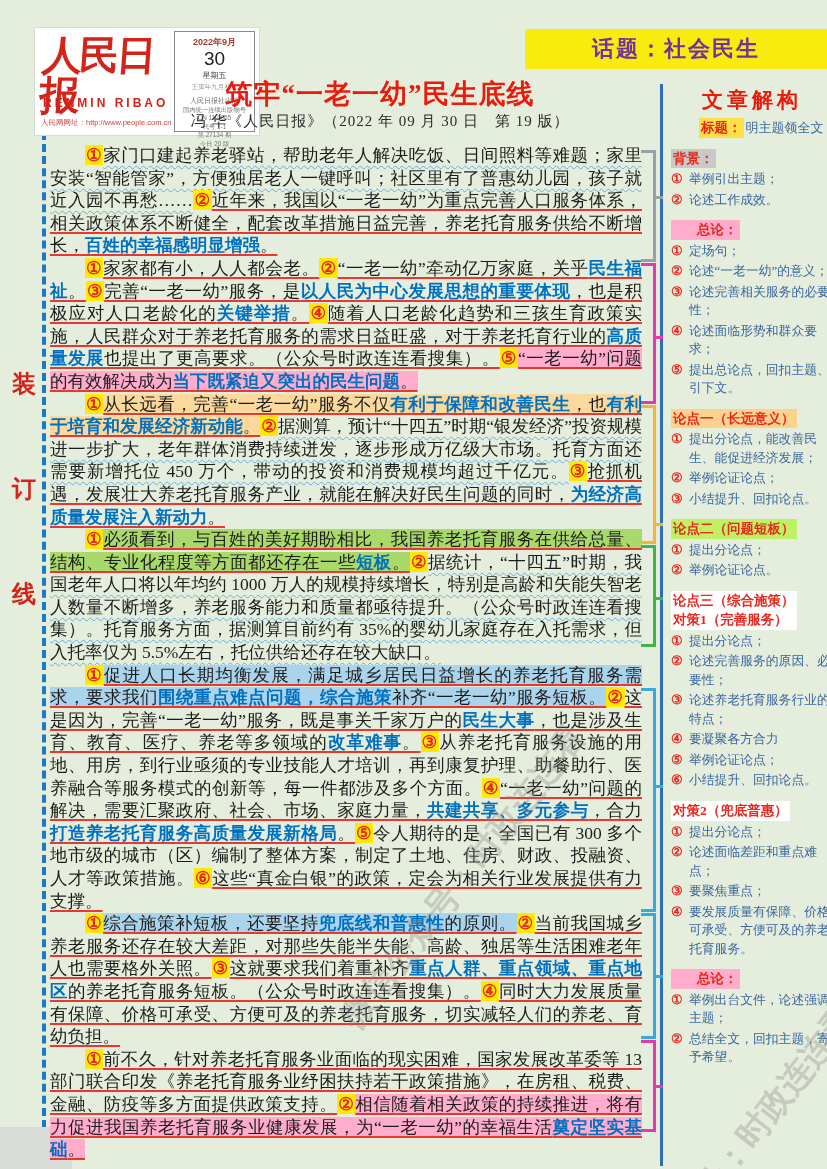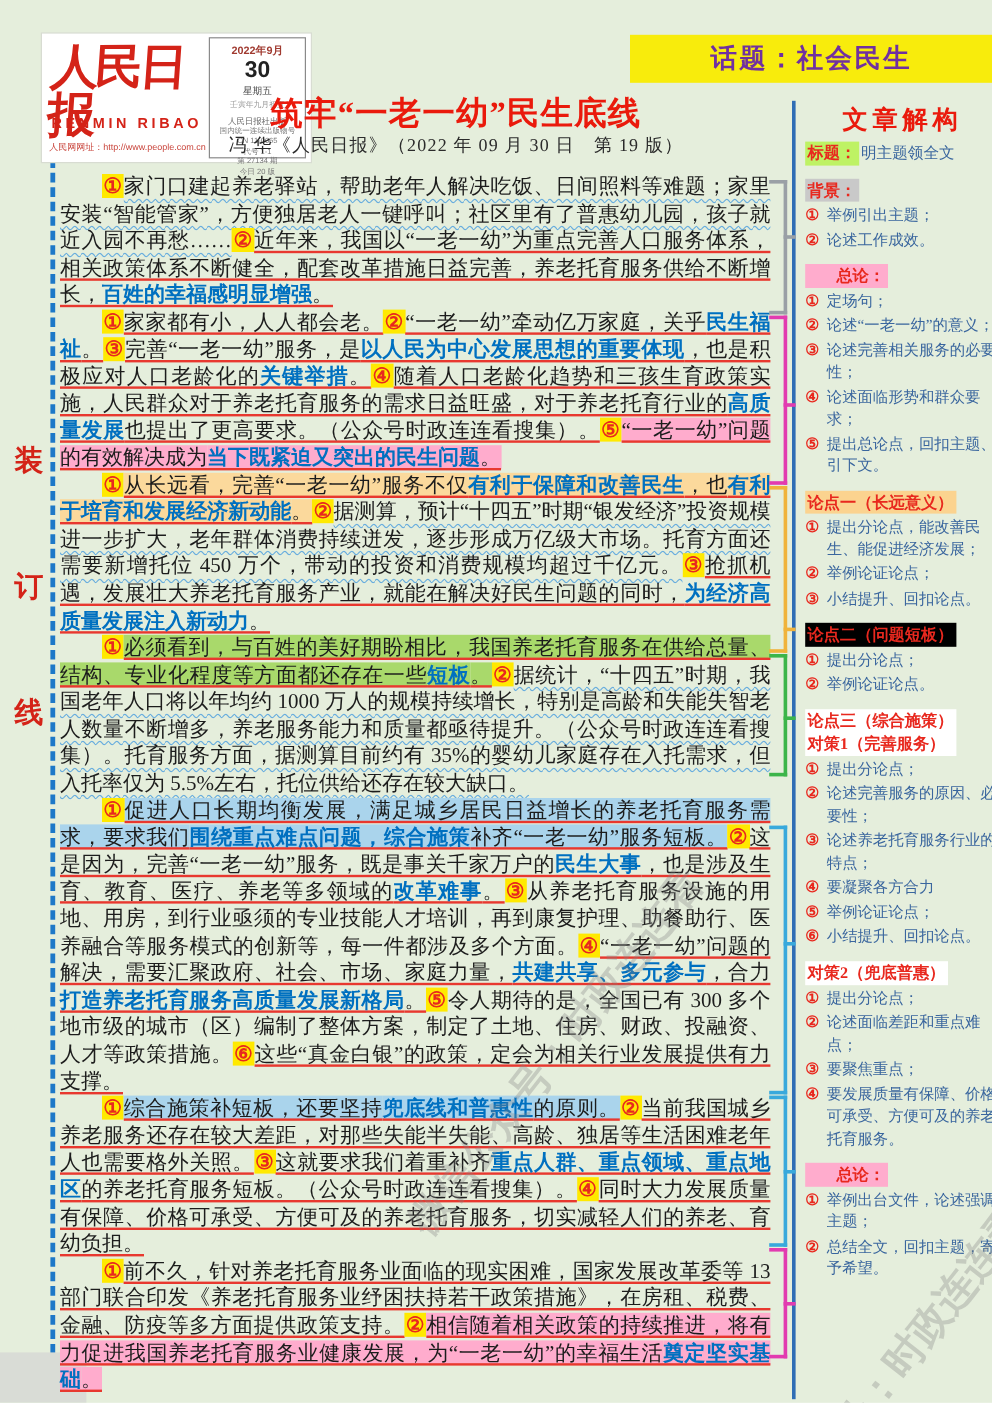--- a/index.html
+++ b/index.html
@@ -19,21 +19,21 @@
             box-shadow:0 0 0 1px #d8dcd2;}
   #logo{position:absolute;left:6px;top:8px;width:130px;color:#d42318;font-size:40px;font-weight:bold;
         letter-spacing:-3px;line-height:1;transform:skewX(-4deg);font-family:"Liberation Serif",serif;}
   #logo-sub{position:absolute;left:8px;top:68px;color:#d42318;font-size:12px;font-weight:bold;
             letter-spacing:3px;font-family:"Liberation Sans",sans-serif;}
   #site-url{position:absolute;left:6px;top:90px;color:#c9453c;font-size:7.5px;
             font-family:"Liberation Sans",sans-serif;}
   #calendar{position:absolute;left:139px;top:3px;width:79px;height:99px;border:1px solid #8a8a8a;
             background:#fff;text-align:center;font-family:"Liberation Sans",sans-serif;}
   #cal-month{font-size:9px;color:#a03a30;font-weight:bold;margin-top:4px;}
-  #cal-day{font-size:19px;color:#222;font-weight:bold;line-height:1.1;}
+  #cal-day{font-size:19px;color:#222;font-weight:normal;line-height:1.1;}
   #cal-week{font-size:8px;color:#444;}
   #cal-lunar{font-size:6.5px;color:#999;margin-top:2px;}
   #cal-pub{font-size:7px;color:#666;margin-top:4px;}
   .cal-line{font-size:6.3px;color:#777;line-height:1.35;}
 
   
   #topic-badge{position:absolute;left:525px;top:29px;width:302px;height:40px;background:#f8ec0c;
                color:#7030a0;font-weight:bold;font-size:22px;text-align:center;line-height:40px;
                letter-spacing:2px;font-family:"Liberation Sans",sans-serif;}
   #article-title{position:absolute;left:120px;top:76px;width:520px;text-align:center;color:#ea1a0c;
@@ -57,25 +57,25 @@
   .hb{background:#aad4ec;}
 
   
   #sidebar{position:absolute;left:660px;top:84px;width:162px;height:1082px;
            border-left:3px solid #2f6db5;padding-left:8px;}
   #sidebar-title{color:#ea1a0c;font-size:21px;font-weight:bold;letter-spacing:4px;margin:2px 0 4px 0;
                  text-align:center;}
   .sec{margin-bottom:11px;}
   .sec-label{color:#e8281e;font-size:13.5px;font-weight:bold;display:inline-block;
              white-space:pre-line;line-height:1.45;padding:0 2px;}
-  .hl-yellow{background:#bef264;}
+  .hl-yellow{background:#fde047;margin-left:28px;}
   .hl-gray{background:#c9c9c9;text-align:right;}
   .hl-pink{background:#ffaccd;padding-left:26px;}
   .hl-orange{background:#fbd38f;}
-  .hl-green{background:#000000;font-family:Liberation Serif, serif;}
+  .hl-green{background:#bef264;font-family:Liberation Serif, serif;}
   .hl-blue{background:#ffffff;}
   .sec-inline{color:#3a669e;font-size:13px;margin-left:2px;}
   .sec-item{display:flex;align-items:flex-start;margin-top:2px;}
   .sec-num{color:#e8281e;font-size:13px;font-weight:bold;flex:0 0 18px;line-height:18.5px;}
   .sec-text{color:#3a669e;font-size:12.8px;line-height:18.5px;flex:1;}
 
   
   .bracket{position:absolute;left:641px;width:12px;border-style:solid;border-width:3px 3px 3px 0;
            border-left:none;}
   .bracket-conn{position:absolute;left:12px;width:10px;height:3px;}

